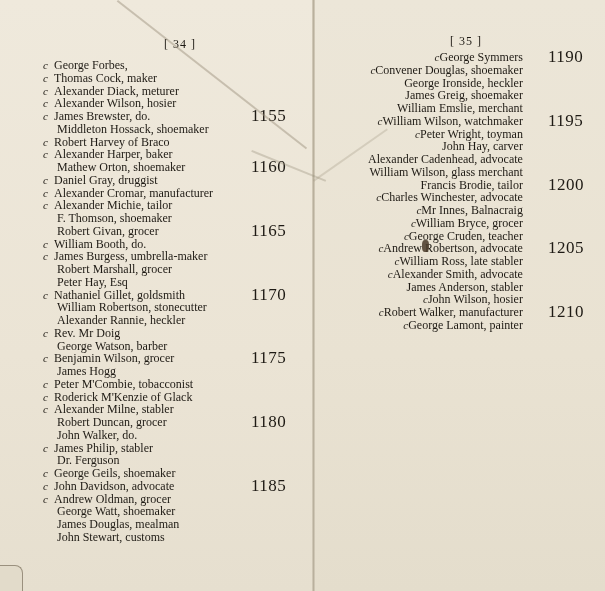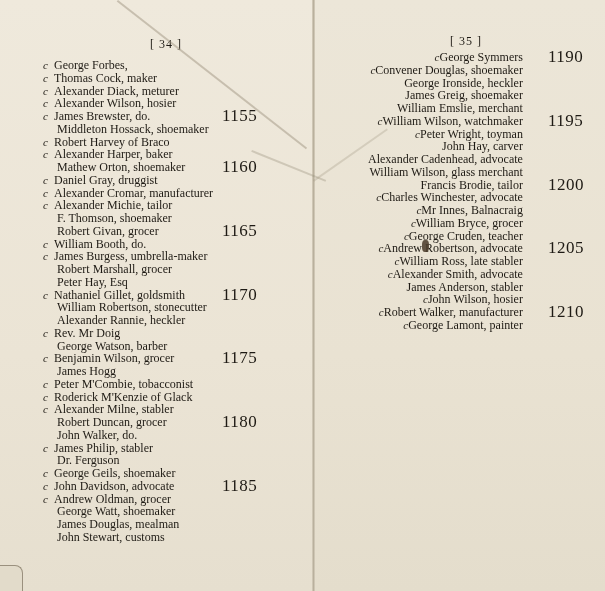--- a/index.html
+++ b/index.html
@@ -31,38 +31,38 @@
     transform-origin:0 0; transform:rotate(22deg);
   }
   .fold-line3 {
     position:absolute; left:313px; top:180px; width:90px; height:2px;
     background:rgba(160,150,130,0.3);
     transform-origin:0 0; transform:rotate(-35deg);
   }
   .page-number {
     position:absolute; font-size:12px; letter-spacing:1px;
   }
-  .page-left .page-number { left:130px; top:37px;padding-left:20px; }
+  .page-left .page-number { left:144px; top:37px;padding-left:20px; }
   .page-right .page-number { left:136px; top:34px; }
   .list { position:absolute; list-style:none; margin:0; padding:0; }
   .page-left .list { left:43px; top:43px;margin-top:16px; }
   .page-right .list { left:40px; top:51px;text-align:right; }
   .entry {
     position:relative; height:12.75px; line-height:12.75px;
     font-size:12px; white-space:nowrap;
   }
   .marker {
     display:inline-block; width:11px; font-style:italic; font-size:11px;
   }
   .name { display:inline-block; }
   .indent .name { padding-left:3px; }
   .number {
     position:absolute; font-size:17px; letter-spacing:0.5px;
   }
-  .page-left .number { left:179px; }
+  .page-left .number { left:208px; }
   .page-right .number { left:194px; }
   .stain {
     position:absolute; left:422px; top:240px; width:7px; height:12px;
     background:#4a3a28; border-radius:40%; opacity:0.85;
   }
   .corner-tear {
     position:absolute; left:0; top:565px; width:22px; height:26px;
     border-top:1px solid #9a907e; border-right:1px solid #9a907e;
     border-top-right-radius:8px; background:#e2dbca;
   }

